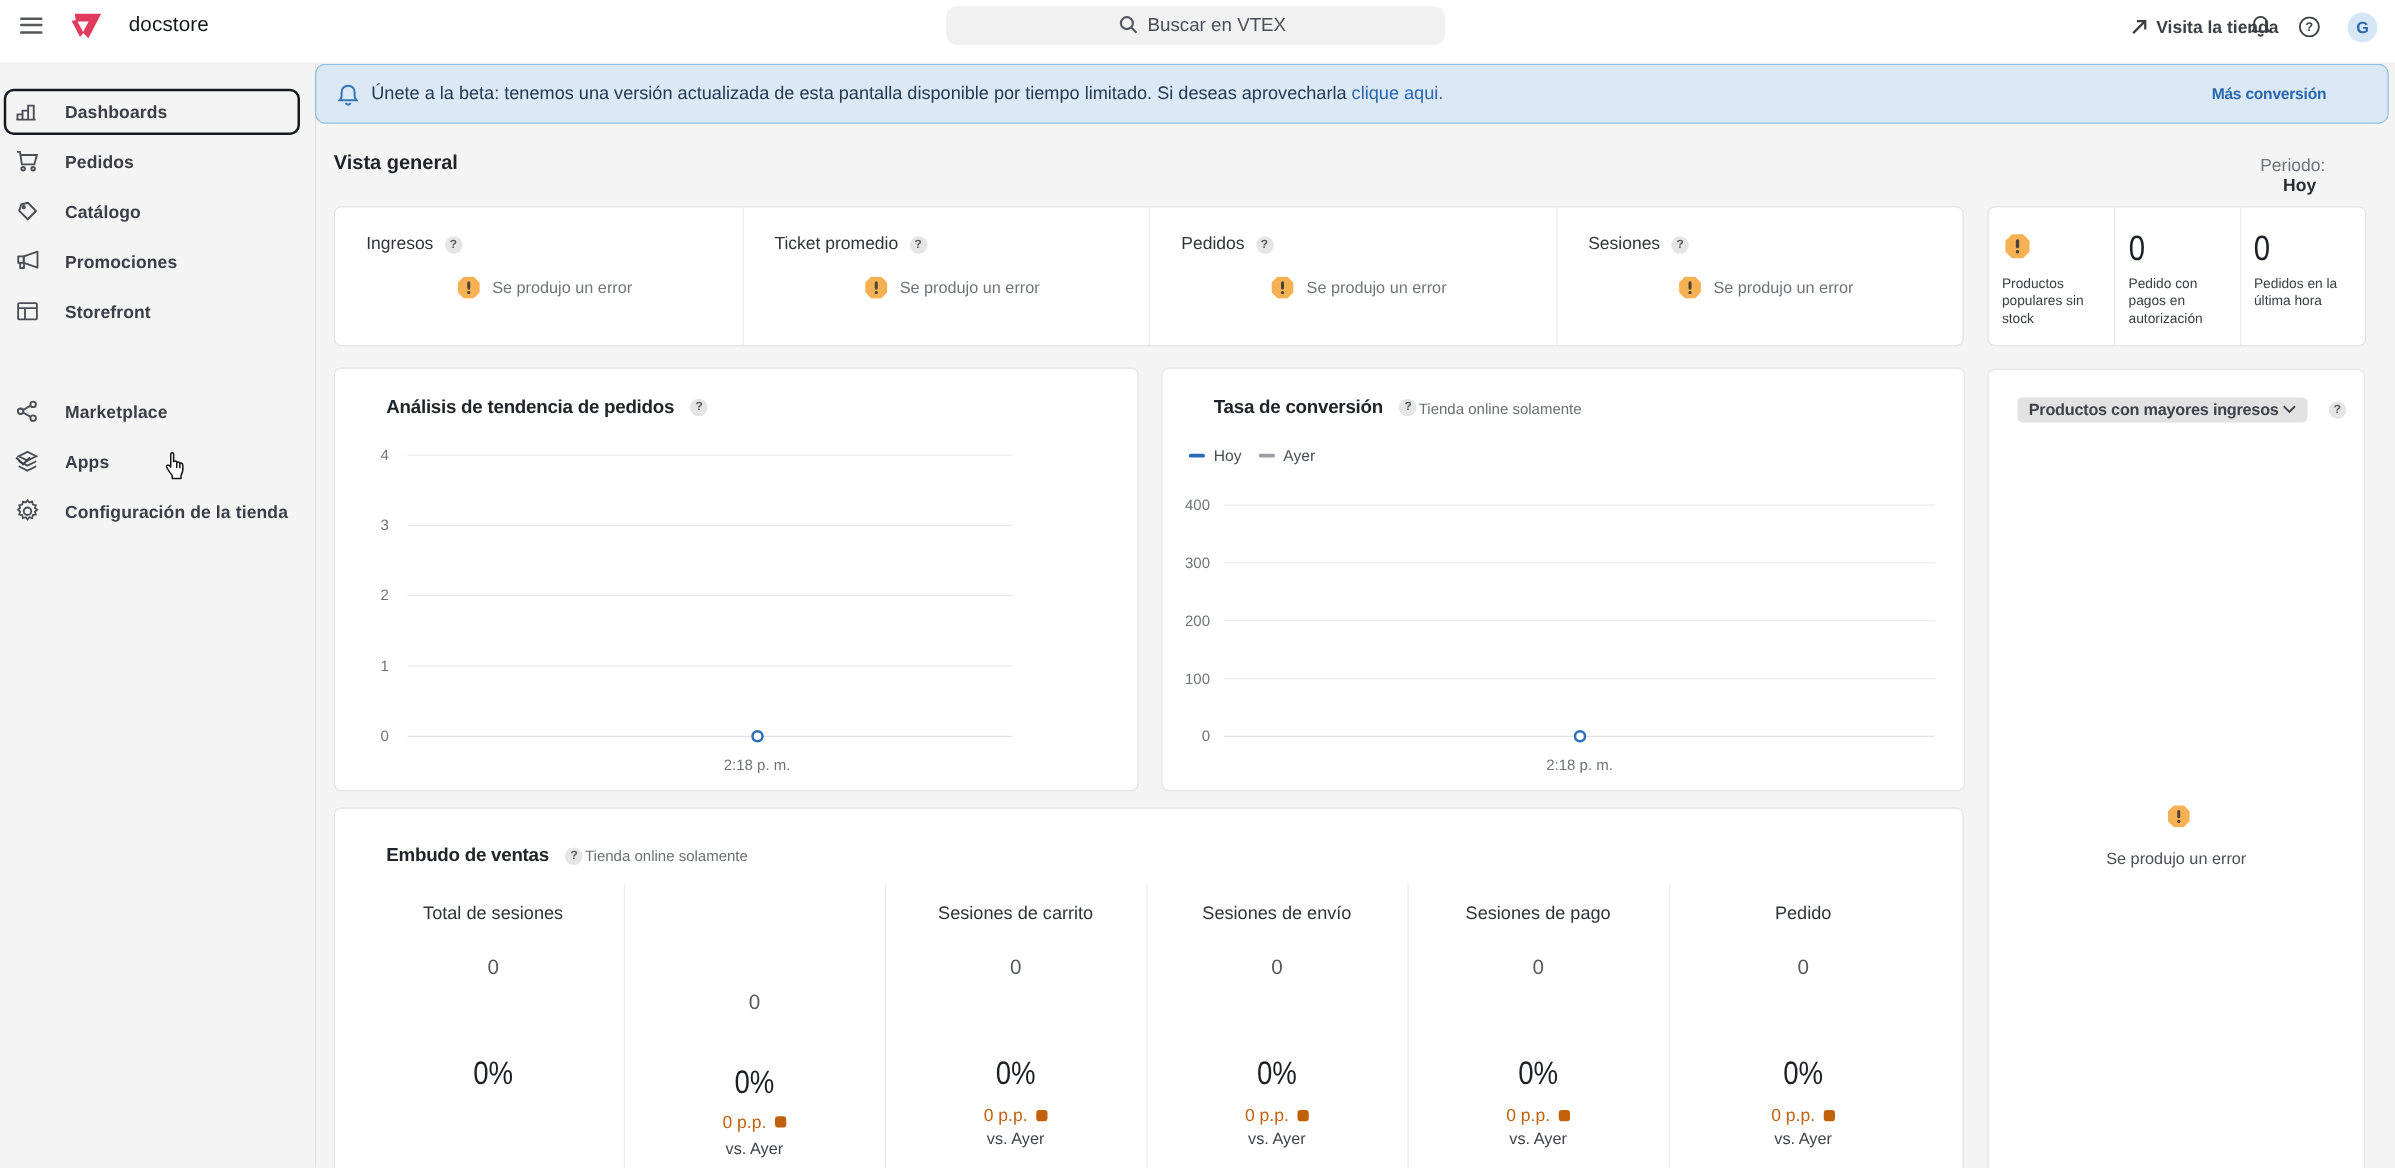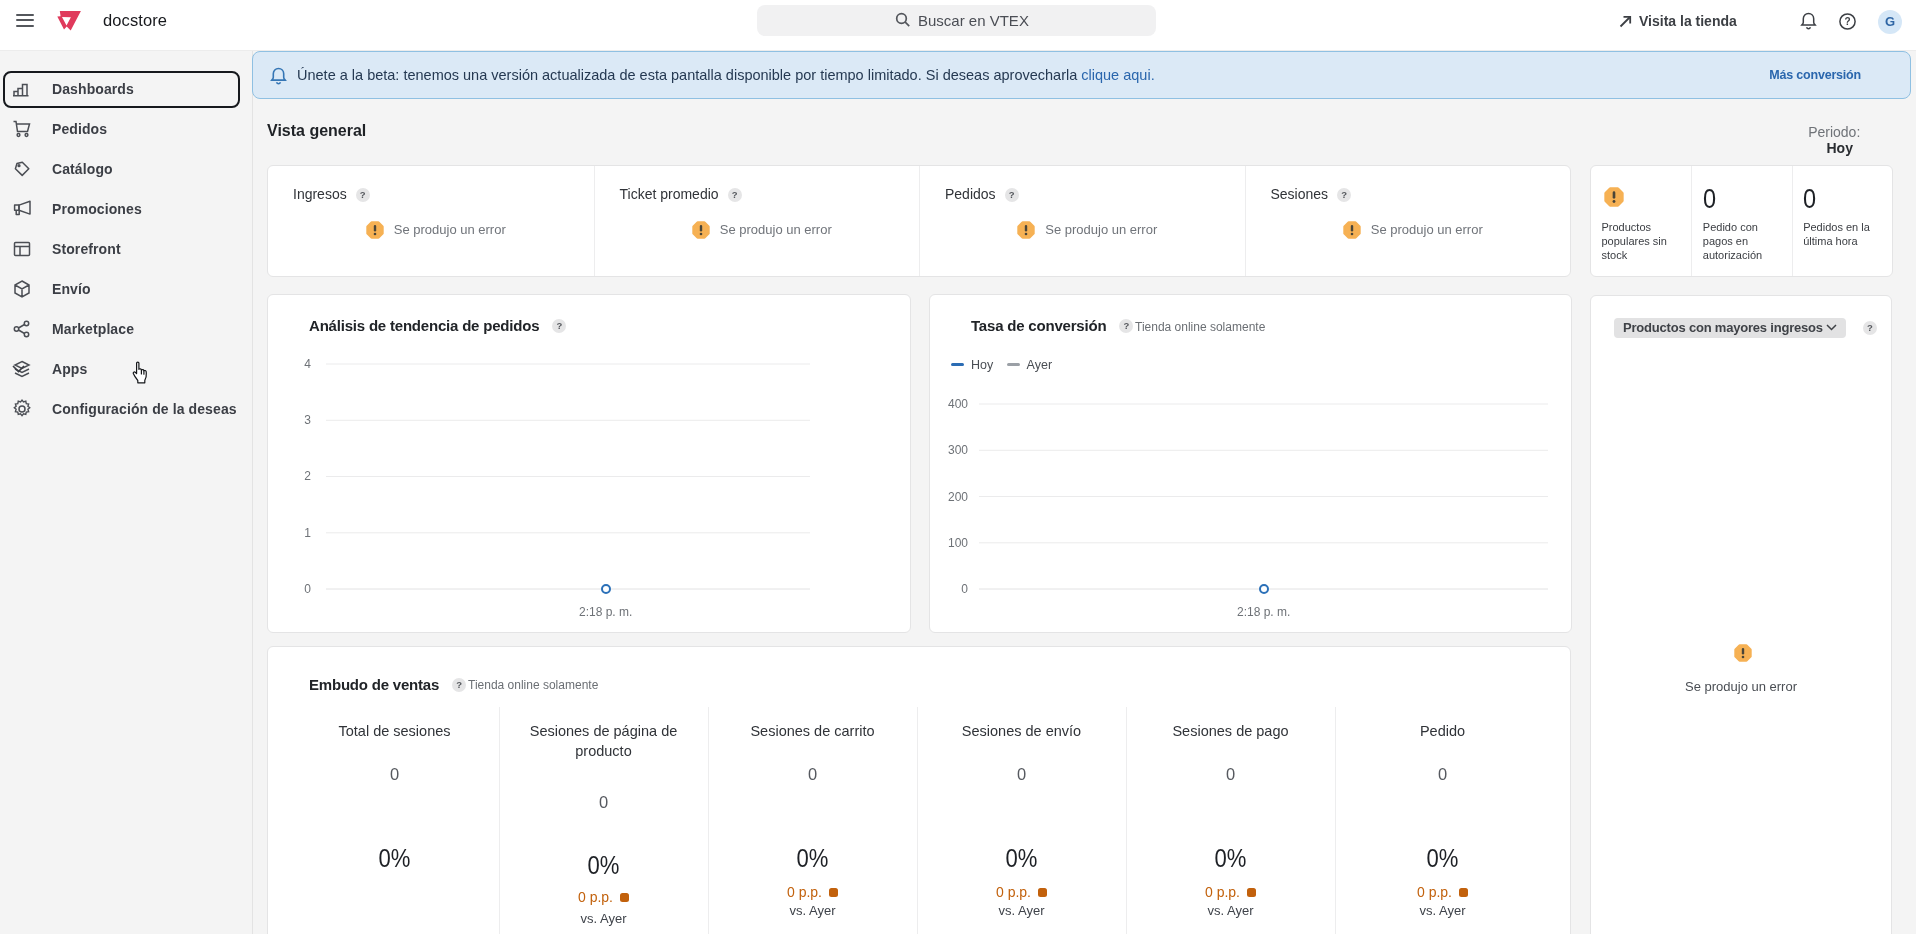--- a/index.html
+++ b/index.html
@@ -6,21 +6,21 @@
   html,body { width:1916px; height:934px; overflow:hidden; font-family:"Liberation Sans",sans-serif; background:#f4f4f4; }
   
   #topbar { position:absolute; left:0; top:0; width:1916px; height:51px; background:#fff; border-bottom:1px solid #ececec; z-index:5; }
   #burger { position:absolute; left:16px; top:14px; width:18px; height:14px; }
   #burger div { height:2px; background:#54575c; border-radius:1px; margin-bottom:3.4px; }
   #logo { position:absolute; left:56px; top:8px; }
   #storename { position:absolute; left:103px; top:11px; font-size:16.5px; color:#17191d; letter-spacing:0.1px; }
   #search { position:absolute; left:757px; top:5px; width:399px; height:31px; background:#f1f1f2; border-radius:8px; }
   #search svg { position:absolute; left:138px; top:7px; }
   #search span { position:absolute; left:161px; top:7px; font-size:15px; color:#4b4e55; }
-  #visita { position:absolute; left:1619px; top:13px; font-size:14px; font-weight:700; color:#3c3f44; }
+  #visita { position:absolute; left:1705px; top:13px; font-size:14px; font-weight:700; color:#3c3f44; }
   #visita svg { vertical-align:-2px; margin-right:7px; }
   #bellicon { position:absolute; left:1800px; top:12px; }
   #helpicon { position:absolute; left:1839px; top:13px; }
   #avatar { position:absolute; left:1878px; top:10px; width:24px; height:24px; border-radius:50%; background:#d5e7f7; color:#2f66a5; font-size:13px; font-weight:700; text-align:center; line-height:24px; }
   
   #sidebar { position:absolute; left:0; top:51px; width:253px; height:883px; background:#f4f4f4; border-right:1px solid #e3e3e3; }
   .sitem { position:absolute; left:0; width:286px; height:40px; }
   .sitem svg { position:absolute; left:12px; top:50%; transform:translateY(-50%); }
   .sitem .lbl { position:absolute; left:52px; top:50%; transform:translateY(-50%); font-size:14px; font-weight:700; color:#3b3e45; letter-spacing:0.1px; }
   #selbox { position:absolute; left:3px; top:20px; width:237px; height:37px; border:2px solid #16191d; border-radius:8px; }
@@ -141,26 +141,20 @@
     <span class="lbl">Promociones</span>
   </div>
   <div class="sitem" style="top:178px;">
     <svg width="20" height="20" viewBox="0 0 20 20" fill="none" stroke="#4b4e54" stroke-width="1.5">
         <rect x="2.5" y="3.5" width="15" height="13" rx="1"></rect>
         <line x1="2.5" y1="7.5" x2="17.5" y2="7.5"></line>
         <line x1="8" y1="7.5" x2="8" y2="16.5"></line>
       </svg>
     <span class="lbl">Storefront</span>
   </div>
-  <div class="sitem" style="top:218px;">
-    <svg width="20" height="20" viewBox="0 0 20 20" fill="none" stroke="#4b4e54" stroke-width="1.5">
-        <path d="M10,2 L17,6 L17,14 L10,18 L3,14 L3,6 Z M3,6 L10,10 L17,6 M10,10 L10,18"></path>
-      </svg>
-    <span class="lbl">Envío</span>
-  </div>
   <div class="sitem" style="top:258px;">
     <svg width="20" height="20" viewBox="0 0 20 20" fill="none" stroke="#4b4e54" stroke-width="1.5">
         <circle cx="4.5" cy="10" r="2.2"></circle>
         <circle cx="14.5" cy="4.5" r="2.2"></circle>
         <circle cx="14.5" cy="15.5" r="2.2"></circle>
         <line x1="6.5" y1="9" x2="12.5" y2="5.5"></line>
         <line x1="6.5" y1="11" x2="12.5" y2="14.5"></line>
       </svg>
     <span class="lbl">Marketplace</span>
   </div>
@@ -173,21 +167,21 @@
     <span class="lbl">Apps</span>
     <svg class="chev" width="13" height="8" viewBox="0 0 13 8" fill="none" stroke="#3b3e45" stroke-width="1.6">
         <path d="M1,1 L6.5,6.5 L12,1"></path>
       </svg>
   </div>
   <div class="sitem" style="top:338px;">
     <svg width="20" height="20" viewBox="0 0 20 20" fill="none" stroke="#4b4e54" stroke-width="1.5">
         <circle cx="10" cy="10" r="3"></circle>
         <path d="M10,2.2 L11.6,4.2 L14.1,3.4 L14.6,6 L17.2,6.5 L16.4,9 L18.4,10.6 L16.4,12.2 L17.2,14.7 L14.6,15.2 L14.1,17.8 L11.6,17 L10,19 L8.4,17 L5.9,17.8 L5.4,15.2 L2.8,14.7 L3.6,12.2 L1.6,10.6 L3.6,9 L2.8,6.5 L5.4,6 L5.9,3.4 L8.4,4.2 Z" transform="scale(0.92) translate(0.9,-1)"></path>
       </svg>
-    <span class="lbl">Configuración de la deseas</span>
+    <span class="lbl">Configuración de la tienda</span>
   </div>
   <svg style="position:absolute; left:131px; top:310px;" width="19" height="25" viewBox="0 0 19 25">
       <path d="M5.6,2.1 C5.6,0.9 7.9,0.9 7.9,2.1 L7.9,8.3 C8.3,7.6 9.9,7.6 10.3,8.4 L10.5,9.0 C11.0,8.3 12.5,8.4 12.8,9.2 L13.0,9.8 C13.6,9.2 14.9,9.5 15.1,10.4 L15.3,12.0 C15.5,15.2 15.0,17.5 13.8,19.3 L13.8,21.8 L6.8,21.8 L6.8,19.5 C5.0,17.3 3.4,15.1 2.3,12.6 C1.8,11.4 3.2,10.5 4.2,11.3 L5.6,12.6 Z" fill="#fff" stroke="#15171a" stroke-width="1.2" stroke-linejoin="round"></path>
       <path d="M10.4,9.2 L10.4,13.0 M12.9,9.9 L12.9,13.2" stroke="#15171a" stroke-width="1.2" fill="none" stroke-linecap="round"></path>
     </svg>
 </div>
 
 <div id="banner">
   <svg class="bell" width="17" height="18" viewBox="0 0 17 18" fill="none" stroke="#3576b5" stroke-width="1.6">
       <path d="M8.5,1.5 C5.5,1.5 3.3,3.8 3.3,6.8 L3.3,10.2 C3.3,11 2.9,11.8 2.2,12.6 L1.8,13.1 L15.2,13.1 L14.8,12.6 C14.1,11.8 13.7,11 13.7,10.2 L13.7,6.8 C13.7,3.8 11.5,1.5 8.5,1.5 Z"></path>
@@ -326,21 +320,20 @@
   <div class="ediv" style="left:440px;"></div>
   <div class="ediv" style="left:649px;"></div>
   <div class="ediv" style="left:858px;"></div>
   <div class="ediv" style="left:1067px;"></div>
   <div class="ecol" style="left:22px; width:209px;">
     <div class="hdr">Total de sesiones</div>
     <div class="zero" style="top:58px;">0</div>
     <div class="pct" style="top:136px;">0%</div>
   </div>
   <div class="ecol" style="left:231px; width:209px;">
-    <div class="hdr">Sesiones de página de<br>producto</div>
     <div class="zero" style="top:86px;">0</div>
     <div class="pct" style="top:143px;">0%</div>
     <div class="pp" style="top:182px;">0 p.p.<span class="sq"></span></div>
     <div class="vs" style="top:204px;">vs. Ayer</div>
   </div>
   <div class="ecol" style="left:440px; width:209px;">
     <div class="hdr">Sesiones de carrito</div>
     <div class="zero" style="top:58px;">0</div>
     <div class="pct" style="top:136px;">0%</div>
     <div class="pp" style="top:177px;">0 p.p.<span class="sq"></span></div>

